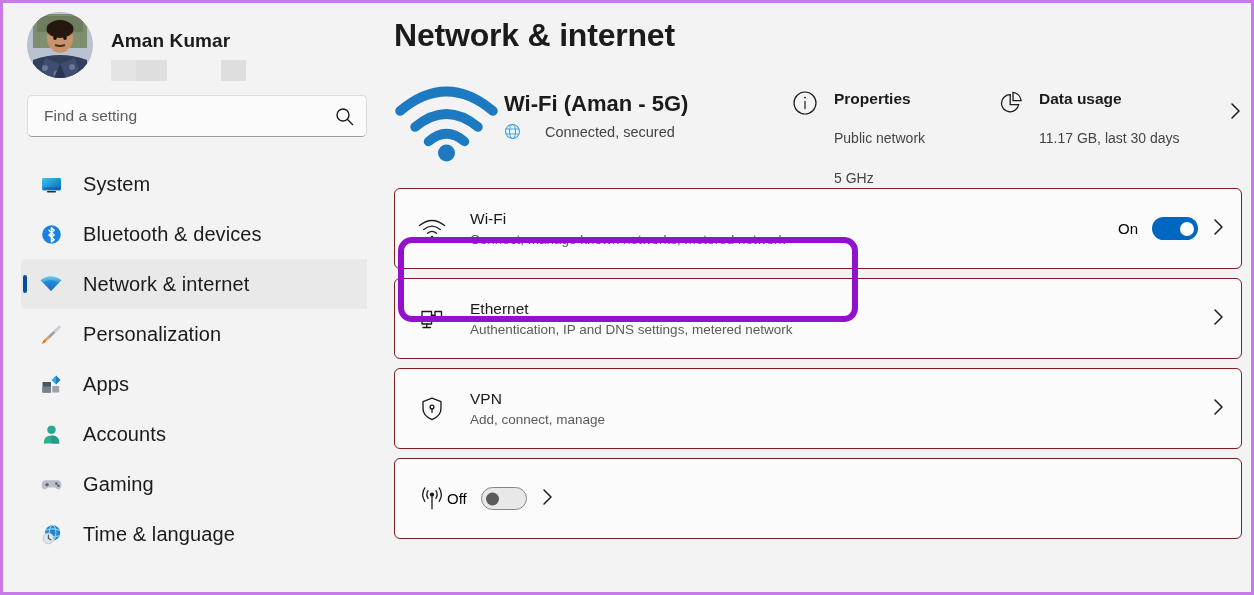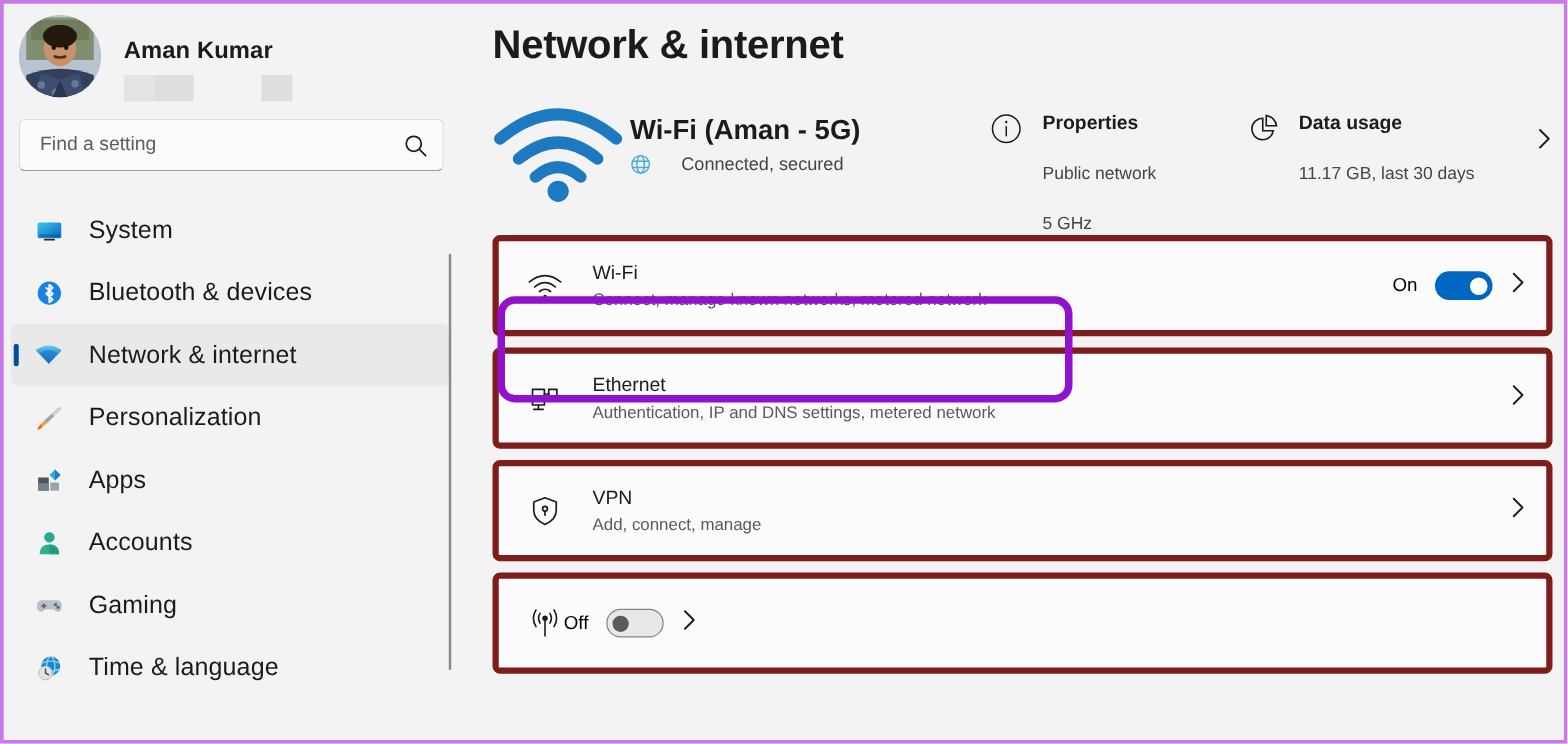--- a/index.html
+++ b/index.html
@@ -12,21 +12,21 @@
   #window {
     position: relative;
     width: 1254px; height: 595px;
     background: #f3f3f3;
     border: 3px solid #c77ae8;
     overflow: hidden;
   }
 
   
   #sidebar {
-    position: absolute; left: 0; top: 0;
+    position: absolute; left: 12px; top: 0;
     width: 364px; height: 100%;
     background: #f3f3f3;
   }
   #profile {
     display: flex; align-items: flex-start;
     padding: 9px 0 0 12px;
     height: 92px;
   }
   #avatar {
     width: 66px; height: 66px; border-radius: 50%;
@@ -141,21 +141,21 @@
     color: #1b1b1b; flex: none;
   }
 
   
   #cards { margin-top: 11px; padding-right: 9px; }
   .card {
     position: relative;
     display: flex; align-items: center;
     height: 81px;
     background: #fbfbfb;
-    border: 5px solid #7f1d1d;
+    border: 1px solid #7f1d1d;
     border-radius: 6px;
     margin-bottom: 9px;
     padding: 0 16px 0 22px;
   }
   .card-icon {
     width: 30px; height: 30px; flex: none;
     display: flex; align-items: center; justify-content: center;
     color: #1b1b1b;
   }
   .card-icon svg { display: block; }

